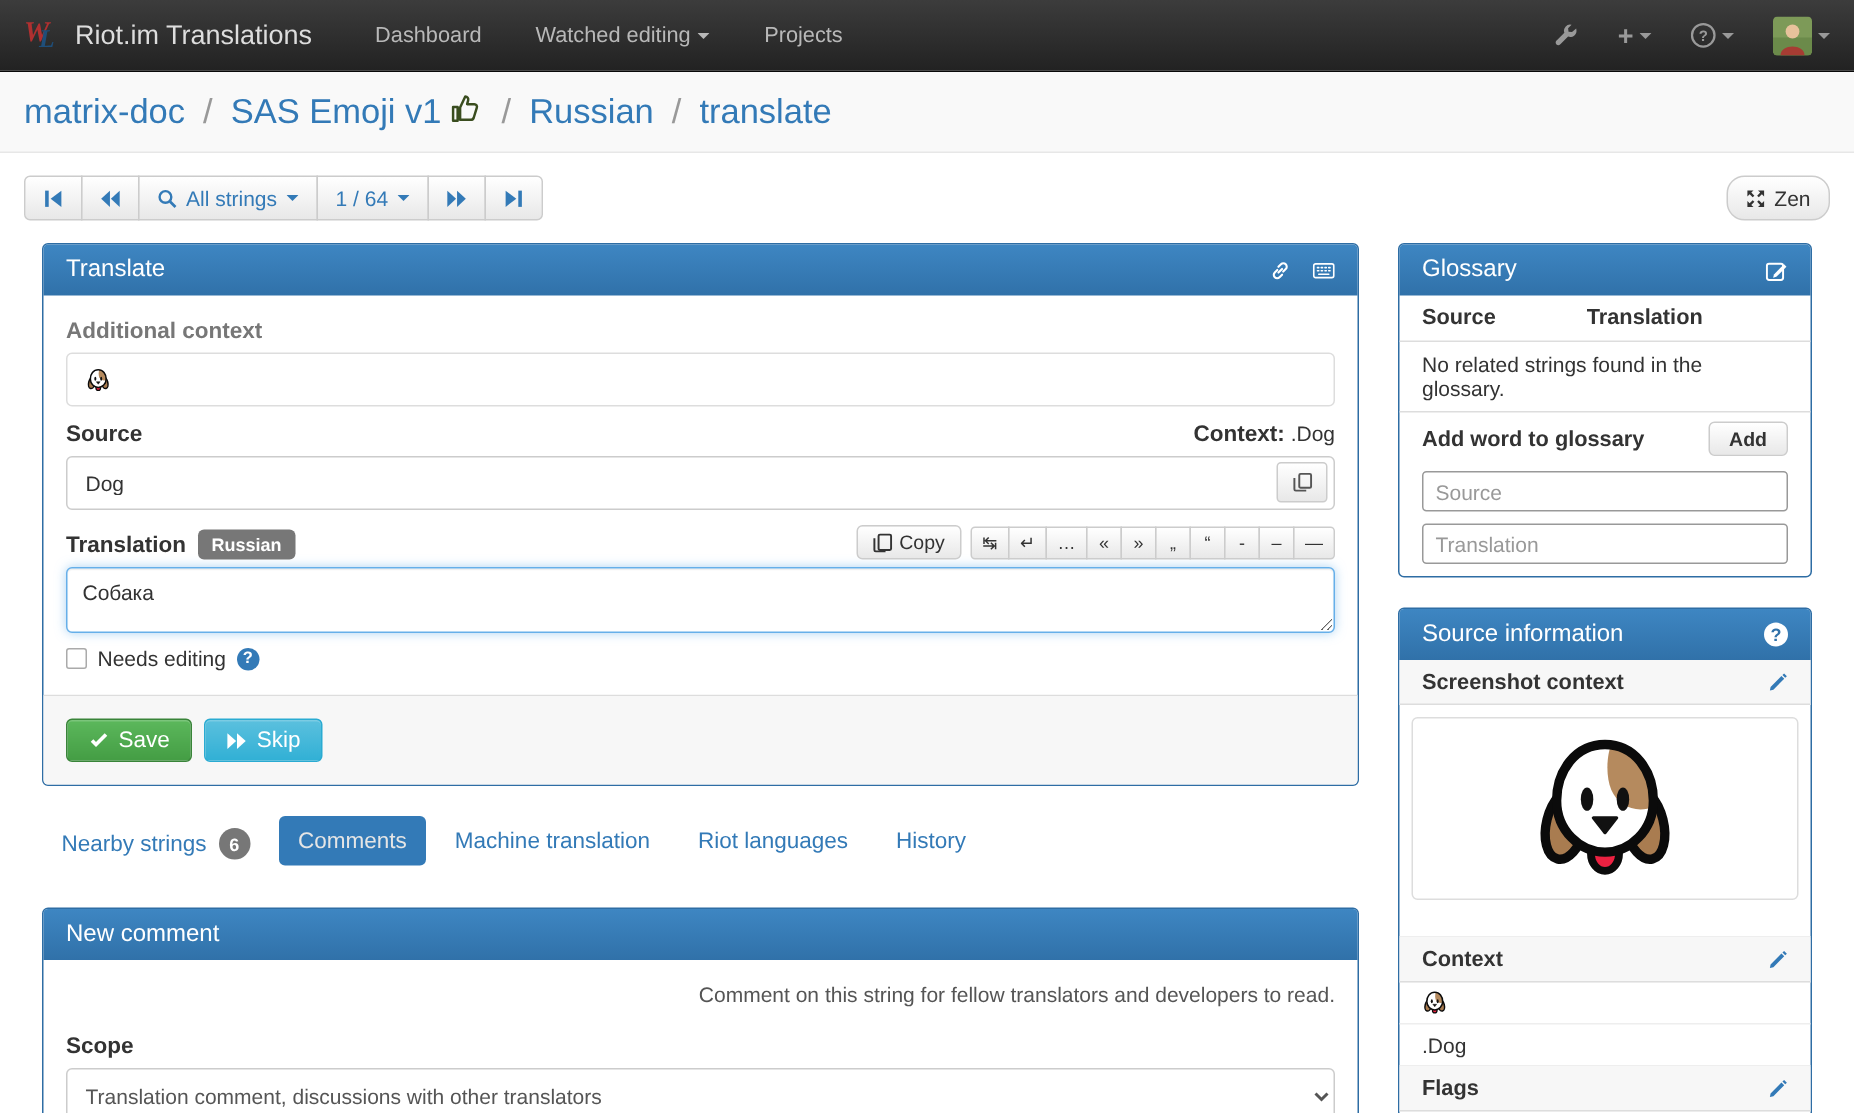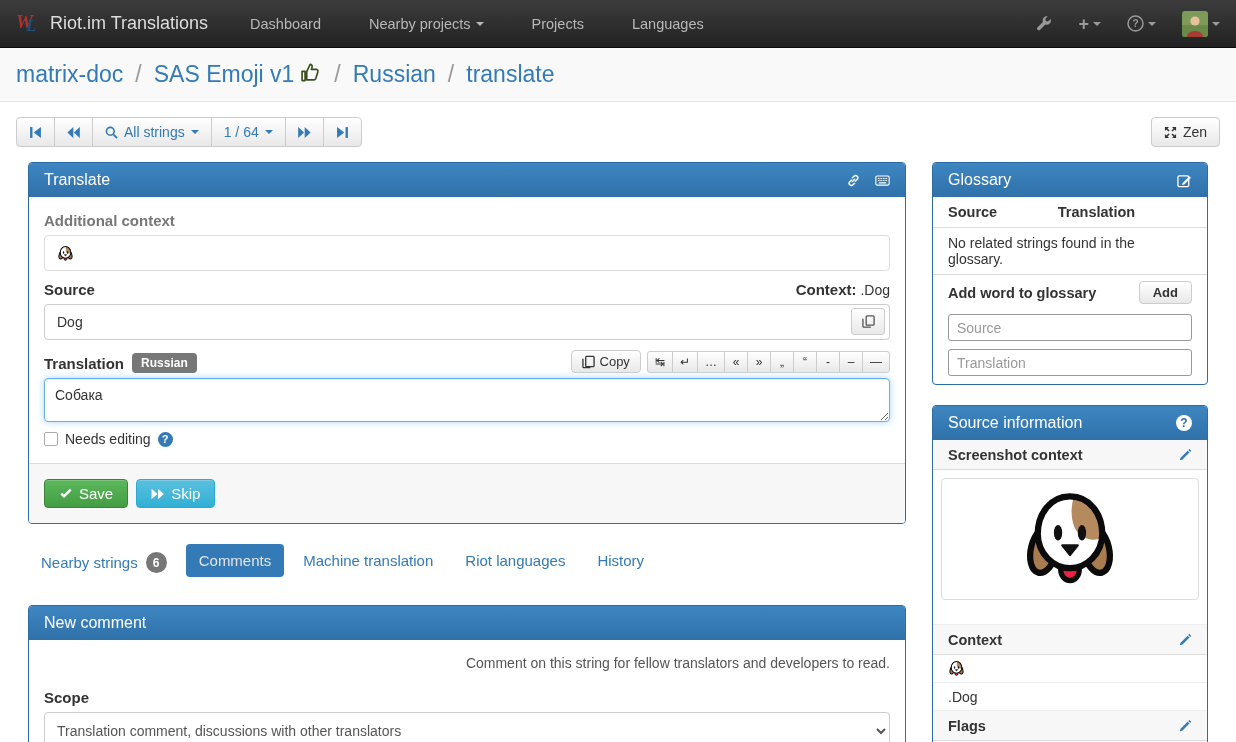--- a/index.html
+++ b/index.html
@@ -13,21 +13,21 @@
   .navbar {
     height:48px; display:flex; align-items:center;
     background:linear-gradient(#3c3c3c,#222); color:#bbb;
     padding:0 16px; border-bottom:1px solid #090909;
   }
   .brand { display:flex; align-items:center; gap:8px; margin-right:28px; cursor:pointer; }
   .logo { position:relative; width:26px; height:26px; font-family:"Liberation Serif", serif; font-style:italic; font-weight:bold; }
   .logo .lw { position:absolute; left:0; top:0; color:#b03030; font-size:19px; }
   .logo .ll { position:absolute; left:10px; top:5px; color:#1f4e79; font-size:17px; }
   .brand-label { color:#ddd; font-size:18px; }
-  .nav-links { display:flex; align-items:center; gap:20px; }
+  .nav-links { display:flex; align-items:center; gap:8px; }
   .nav-link { color:#b8b8b8; font-size:14.5px; padding:14px 14px; cursor:pointer; display:flex; align-items:center; gap:5px; }
   .navbar-right { margin-left:auto; display:flex; align-items:center; gap:26px; }
   .nav-icon-btn { display:flex; align-items:center; gap:4px; color:#999; cursor:pointer; }
   .caret { display:inline-block; width:0; height:0; border-top:4px dashed; border-right:4px solid transparent; border-left:4px solid transparent; }
   .plus-glyph { font-size:18px; font-weight:bold; line-height:1; }
   .avatar { width:26px; height:26px; border-radius:3px; overflow:hidden; display:block; }
 
   
   .breadcrumb-bar {
     background:#f9f9f9; border-bottom:1px solid #e7e7e7;
@@ -38,21 +38,21 @@
   .thumb-icon { width:22px; height:22px; margin-left:6px; vertical-align:-2px; }
 
   
   .toolbar-row { display:flex; justify-content:space-between; align-items:flex-start; margin:15px 16px 15px 16px; }
   .btn { display:inline-flex; align-items:center; gap:6px; background:linear-gradient(#fff,#e8e8e8); border:1px solid #ccc; border-radius:4px; padding:6px 12px; cursor:pointer; font-size:14px; color:#333; box-shadow:inset 0 1px 0 rgba(255,255,255,.2); }
   .btn-group { display:inline-flex; }
   .btn-group .btn { border-radius:0; margin-left:-1px; color:#337ab7; }
   .btn-group .btn:first-child { border-radius:4px 0 0 4px; margin-left:0; }
   .btn-group .btn:last-child { border-radius:0 4px 4px 0; }
   .media-icon { width:13px; height:13px; fill:#337ab7; }
-  .zen-btn { color:#333; }
+  .zen-btn { color:#333;border-radius:12px; }
   .zen-icon { width:13px; height:13px; fill:#333; }
   .search-icon-svg { width:13px; height:13px; stroke:#337ab7; fill:none; }
 
   
   .content-row { display:flex; align-items:flex-start; padding:0 16px; }
   .main-col { width:902px; flex:none; }
   .side-col { width:300px; flex:none; margin-left:2px; }
 
   
   .panel { border:1px solid #2e6da4; border-radius:4px; margin:0 12px; background:#fff; }
@@ -160,28 +160,25 @@
         <span class="lw">W</span>
         <span class="ll">L</span>
       </span>
     <span class="brand-label">Riot.im Translations</span>
   </div>
   <nav class="nav-links">
     <span class="nav-link">
         <span>Dashboard</span>
       </span>
     <span class="nav-link">
-        <span>Nearby projects</span>
+        <span>Watched editing</span>
         <span class="caret"></span>
       </span>
     <span class="nav-link">
         <span>Projects</span>
-      </span>
-    <span class="nav-link">
-        <span>Languages</span>
       </span>
   </nav>
   <div class="navbar-right">
     <span class="nav-icon-btn">
       <svg width="16" height="16" viewBox="0 0 16 16">
           <path fill="#999" d="M15 4.6a4.1 4.1 0 0 1-5.6 3.8l-5 5a1.8 1.8 0 1 1-2.5-2.5l5-5A4.1 4.1 0 0 1 11.7.5L9.4 2.8l.3 2.3 2.3.3L14.8 3c.1.5.2 1 .2 1.6z"></path>
         </svg>
     </span>
     <span class="nav-icon-btn">
       <span class="plus-glyph">+</span>

